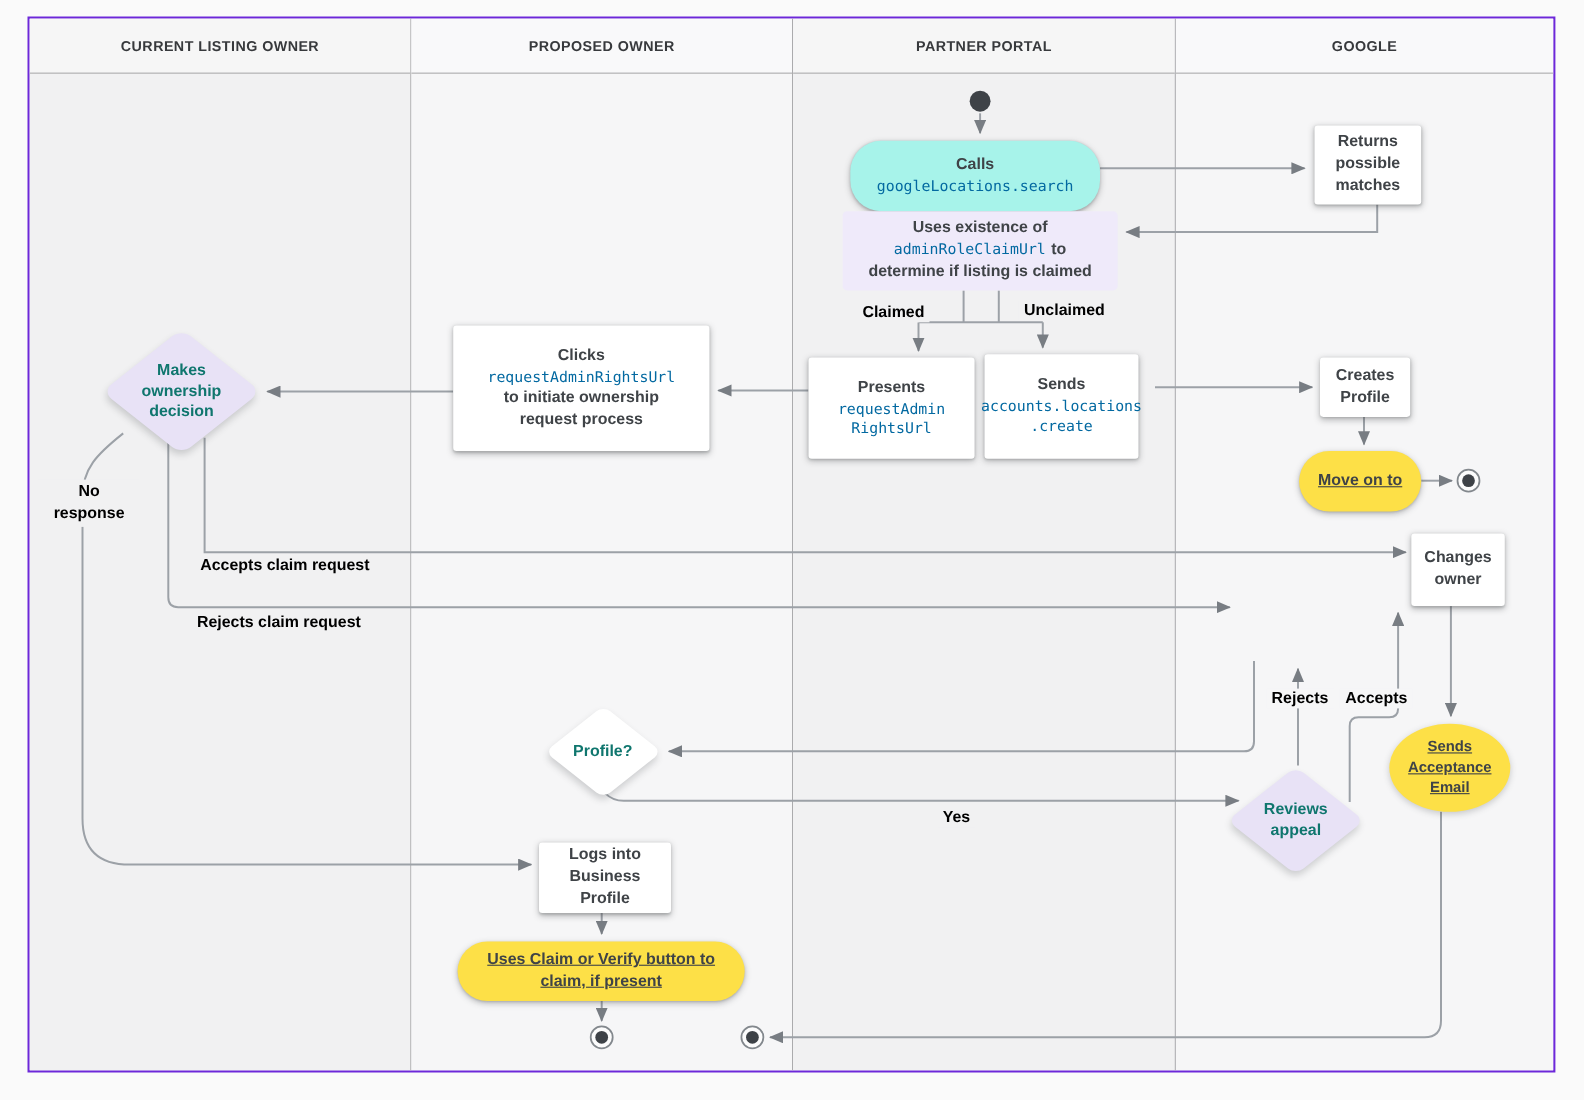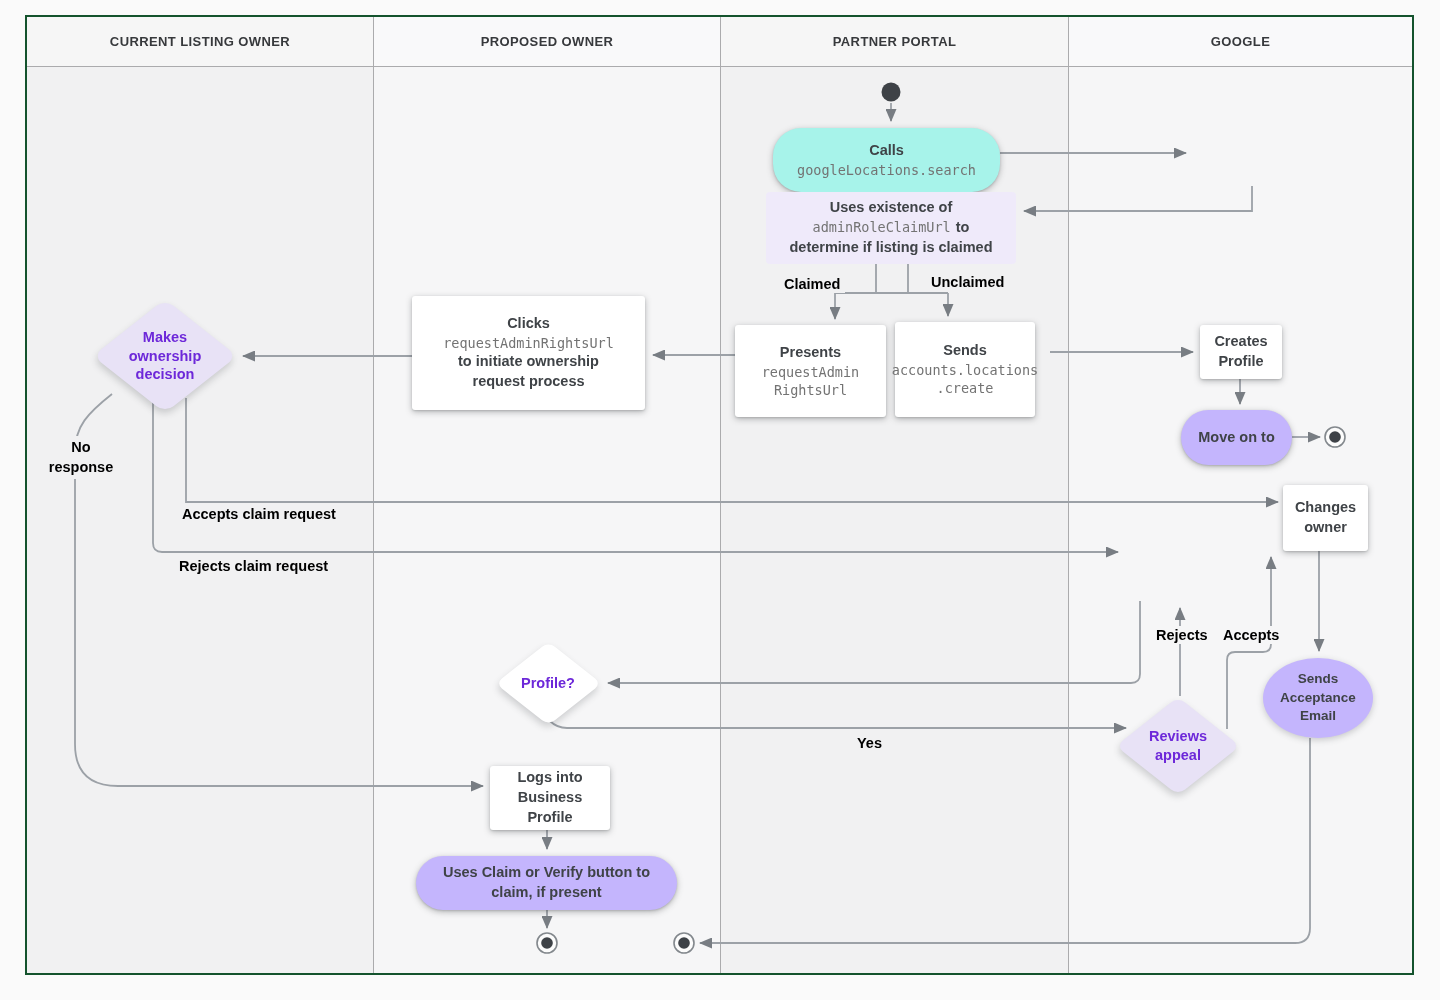--- a/index.html
+++ b/index.html
@@ -1,53 +1,53 @@
 <!DOCTYPE html>
 <html><head>
 <meta charset="utf-8">
 <style>
   html,body { margin:0; padding:0; background:#FAFAFA; font-family:"Liberation Sans",sans-serif; }
   .stage { position:relative; width:1440px; height:1000px; background:#FAFAFA; overflow:hidden; }
 
   
   .board { position:absolute; left:25px; top:15px; width:1385px; height:956px;
-           border:2px solid #14532d; z-index:0; }
+           border:2px solid #6d28d9; z-index:0; }
   .lane { position:absolute; top:0; bottom:0; }
   .lane.bg-a { background:#F1F1F2; }
   .lane.bg-b { background:#F6F6F7; }
   .lane.divided { border-right:1px solid #ABABAD; }
   .lane-header { height:49px; border-bottom:1px solid #ABABAD;
                  display:flex; align-items:center; justify-content:center;
                  font-size:13px; font-weight:bold; letter-spacing:.4px; color:#37393C;
                  background:rgba(255,255,255,0.35); }
 
   
   svg.wires { position:absolute; left:0; top:0; z-index:1; }
 
   
   .node { position:absolute; z-index:3; background:#FFFFFF; border-radius:3px;
           box-shadow:0 2px 6px rgba(60,64,67,.35), 0 1px 2px rgba(60,64,67,.18);
           display:flex; flex-direction:column; align-items:center; justify-content:center;
           text-align:center; color:#3F4347; font-weight:bold; font-size:14.5px; line-height:1.36; }
   .pill { border-radius:28px; }
   .teal   { background:#A7F3EA; }
   .lav    { background:#EFEAFA; box-shadow:none; border-radius:4px;justify-content:center; }
-  .pink   { background:#c4b5fd; }
+  .pink   { background:#fde047;text-decoration:underline; }
   .blob   { border-radius:50%; box-shadow:0 2px 6px rgba(60,64,67,.25); }
-  .mono { font-family:"DejaVu Sans Mono",monospace; font-weight:normal; font-size:13.5px; color:#737373; }
+  .mono { font-family:"DejaVu Sans Mono",monospace; font-weight:normal; font-size:13.5px; color:#0369a1; }
   .inlinewrap { display:flex; gap:5px; justify-content:center; align-items:baseline; }
 
   
   .diamond { position:absolute; z-index:3; }
   .diamond .shape { position:absolute; background:#E8E2F6; border-radius:12px;
                     transform:scale(1,0.79) rotate(45deg);
                     box-shadow:3px 4px 8px rgba(60,64,67,.22); }
   .diamond.white .shape { background:#FFFFFF; }
   .diamond .dlabel { position:absolute; inset:0; display:flex; align-items:center; justify-content:center;
-                     text-align:center; font-weight:bold; font-size:14.5px; line-height:1.3; color:#6d28d9; }
+                     text-align:center; font-weight:bold; font-size:14.5px; line-height:1.3; color:#0f766e; }
 
   
   .elabel { position:absolute; z-index:2; font-weight:bold; font-size:14.5px; color:#000000;
             padding:1px 5px; white-space:nowrap; }
   .elabel.bg-a { background:#F1F1F2; } .elabel.bg-b { background:#F6F6F7; }
   .elabel.wrap { white-space:normal; text-align:center; line-height:1.4; }
 </style>
 </head>
 <body>
 
@@ -124,20 +124,23 @@
   <div class="elabel bg-a" style="left:174px;top:557px;">Rejects claim request</div>
   <div class="elabel bg-b" style="left:1151px;top:626px;">Rejects</div>
   <div class="elabel bg-b" style="left:1218px;top:626px;">Accepts</div>
   <div class="elabel bg-a" style="left:852px;top:734px;">Yes</div>
 
   <div class="node pill teal" style="left:773px;top:128px;width:227px;height:64px;">
     <span>Calls</span>
     <span class="mono">googleLocations.search</span>
   </div>
 
+  <div class="node" style="left:1195px;top:114px;width:97px;height:72px;">
+    <span>Returns possible matches</span>
+  </div>
 
   <div class="node lav" style="left:766px;top:192px;width:250px;height:72px;">
     <span>Uses existence of</span>
     <span class="inlinewrap">
       <span class="mono">adminRoleClaimUrl</span>
       <span>to</span>
     </span>
     <span>determine if listing is claimed</span>
   </div>
 

